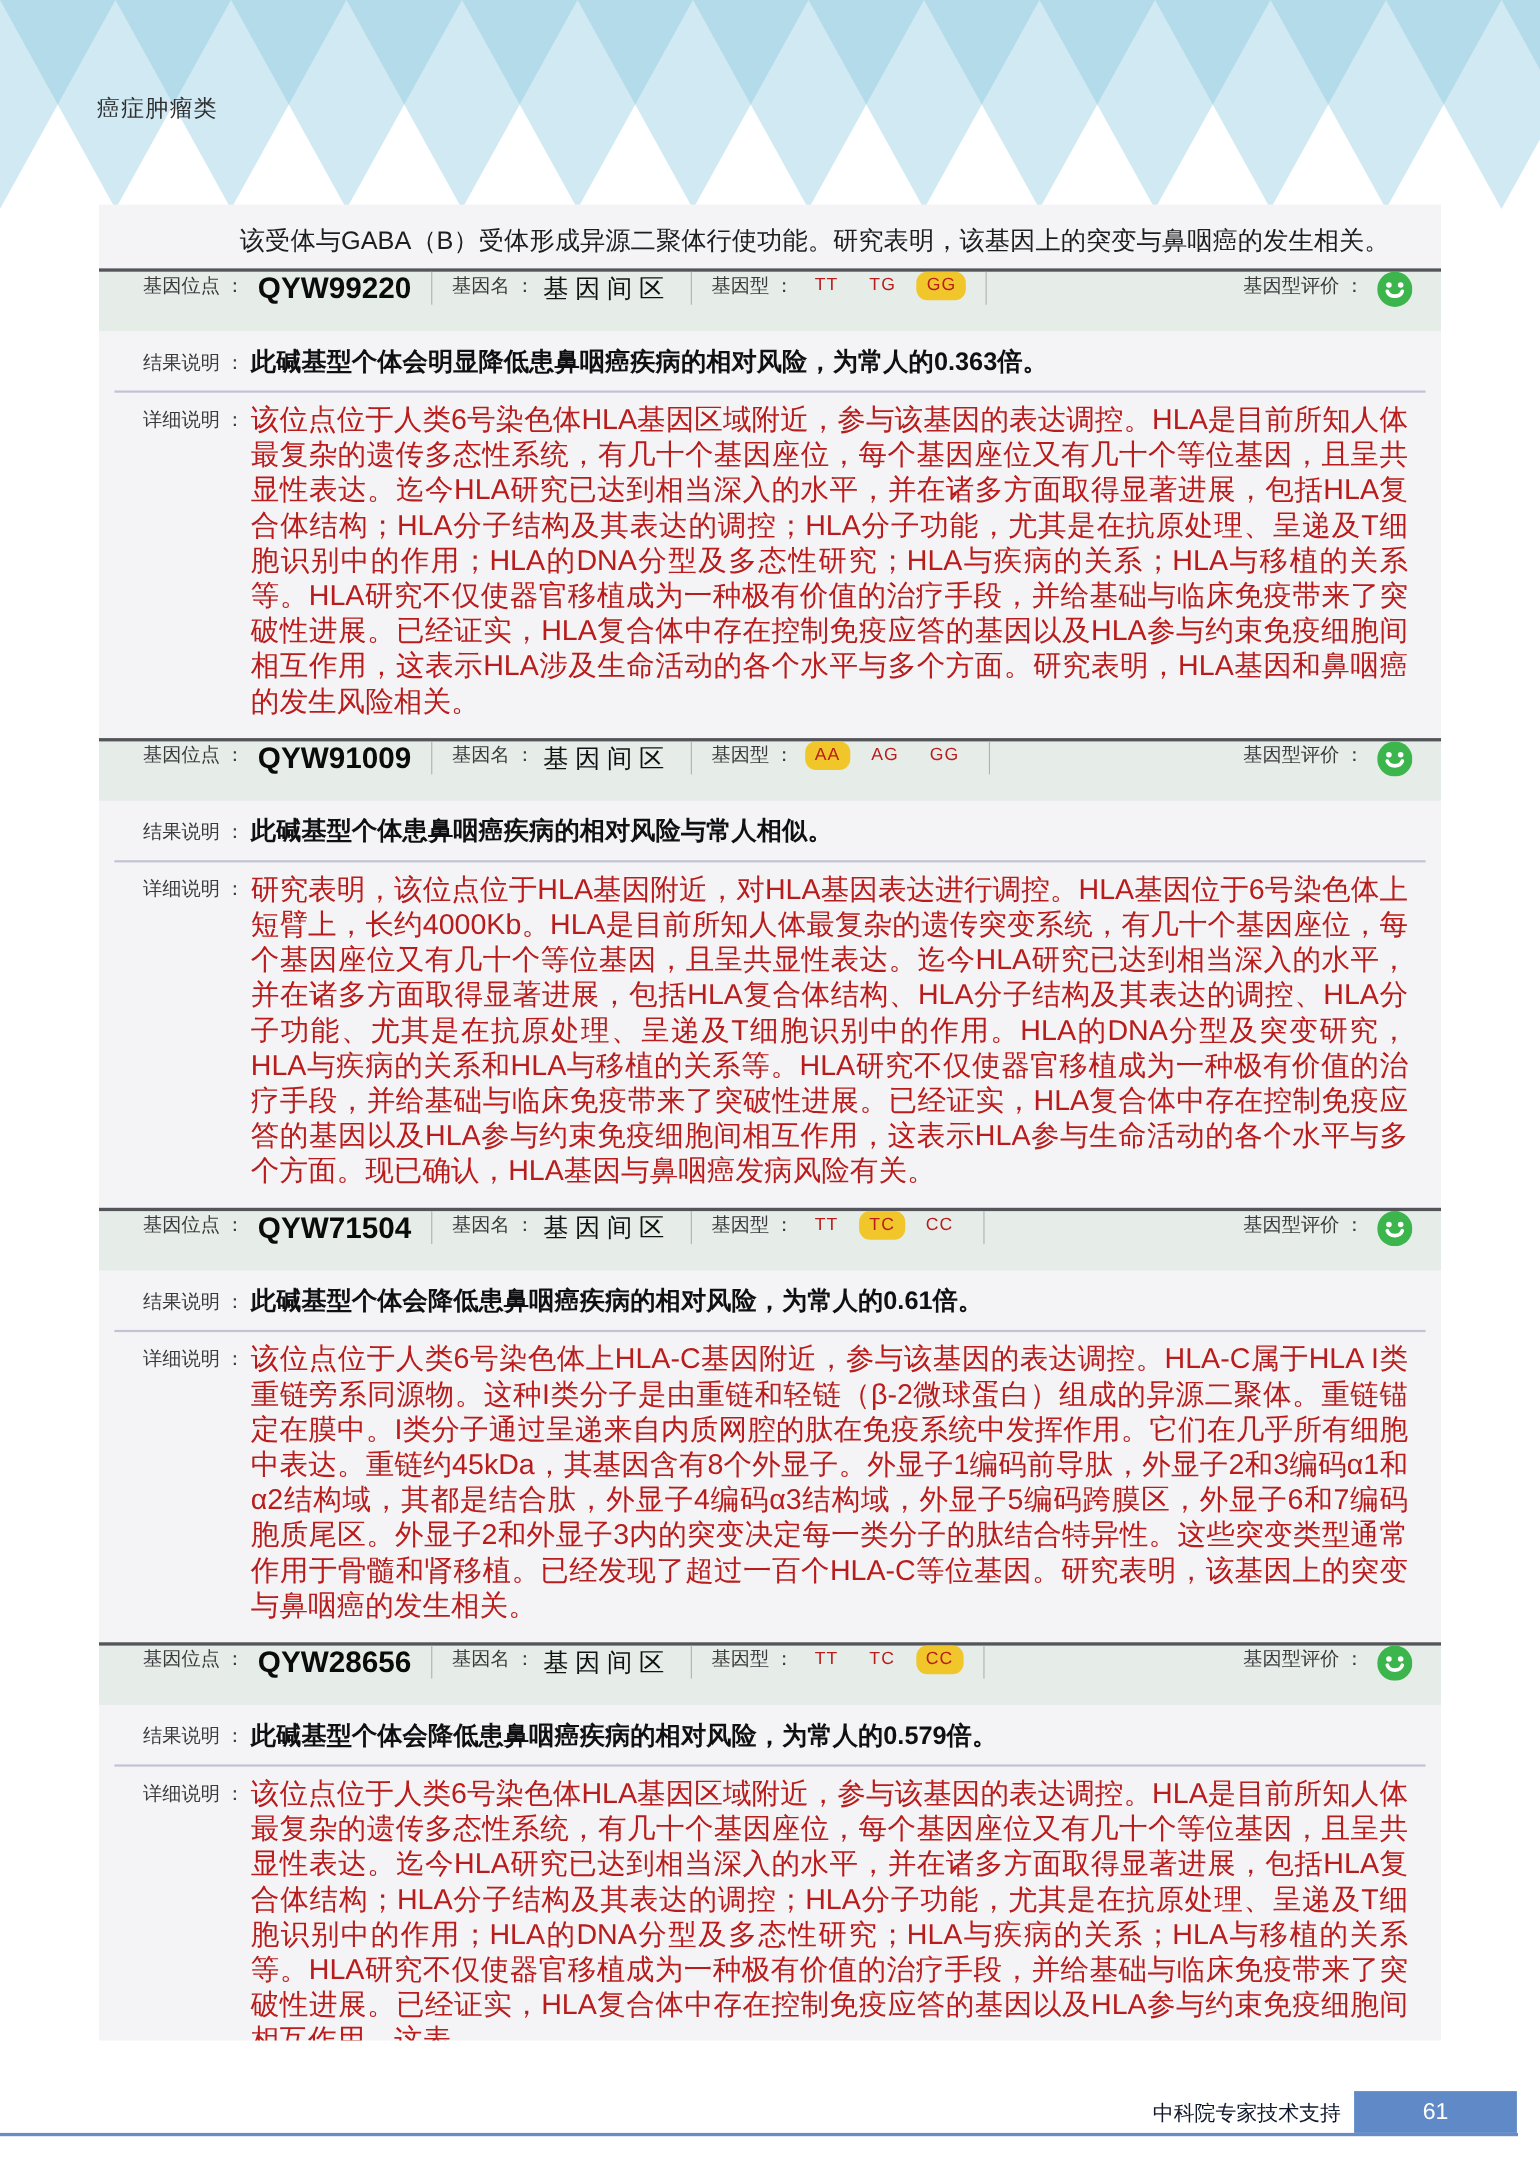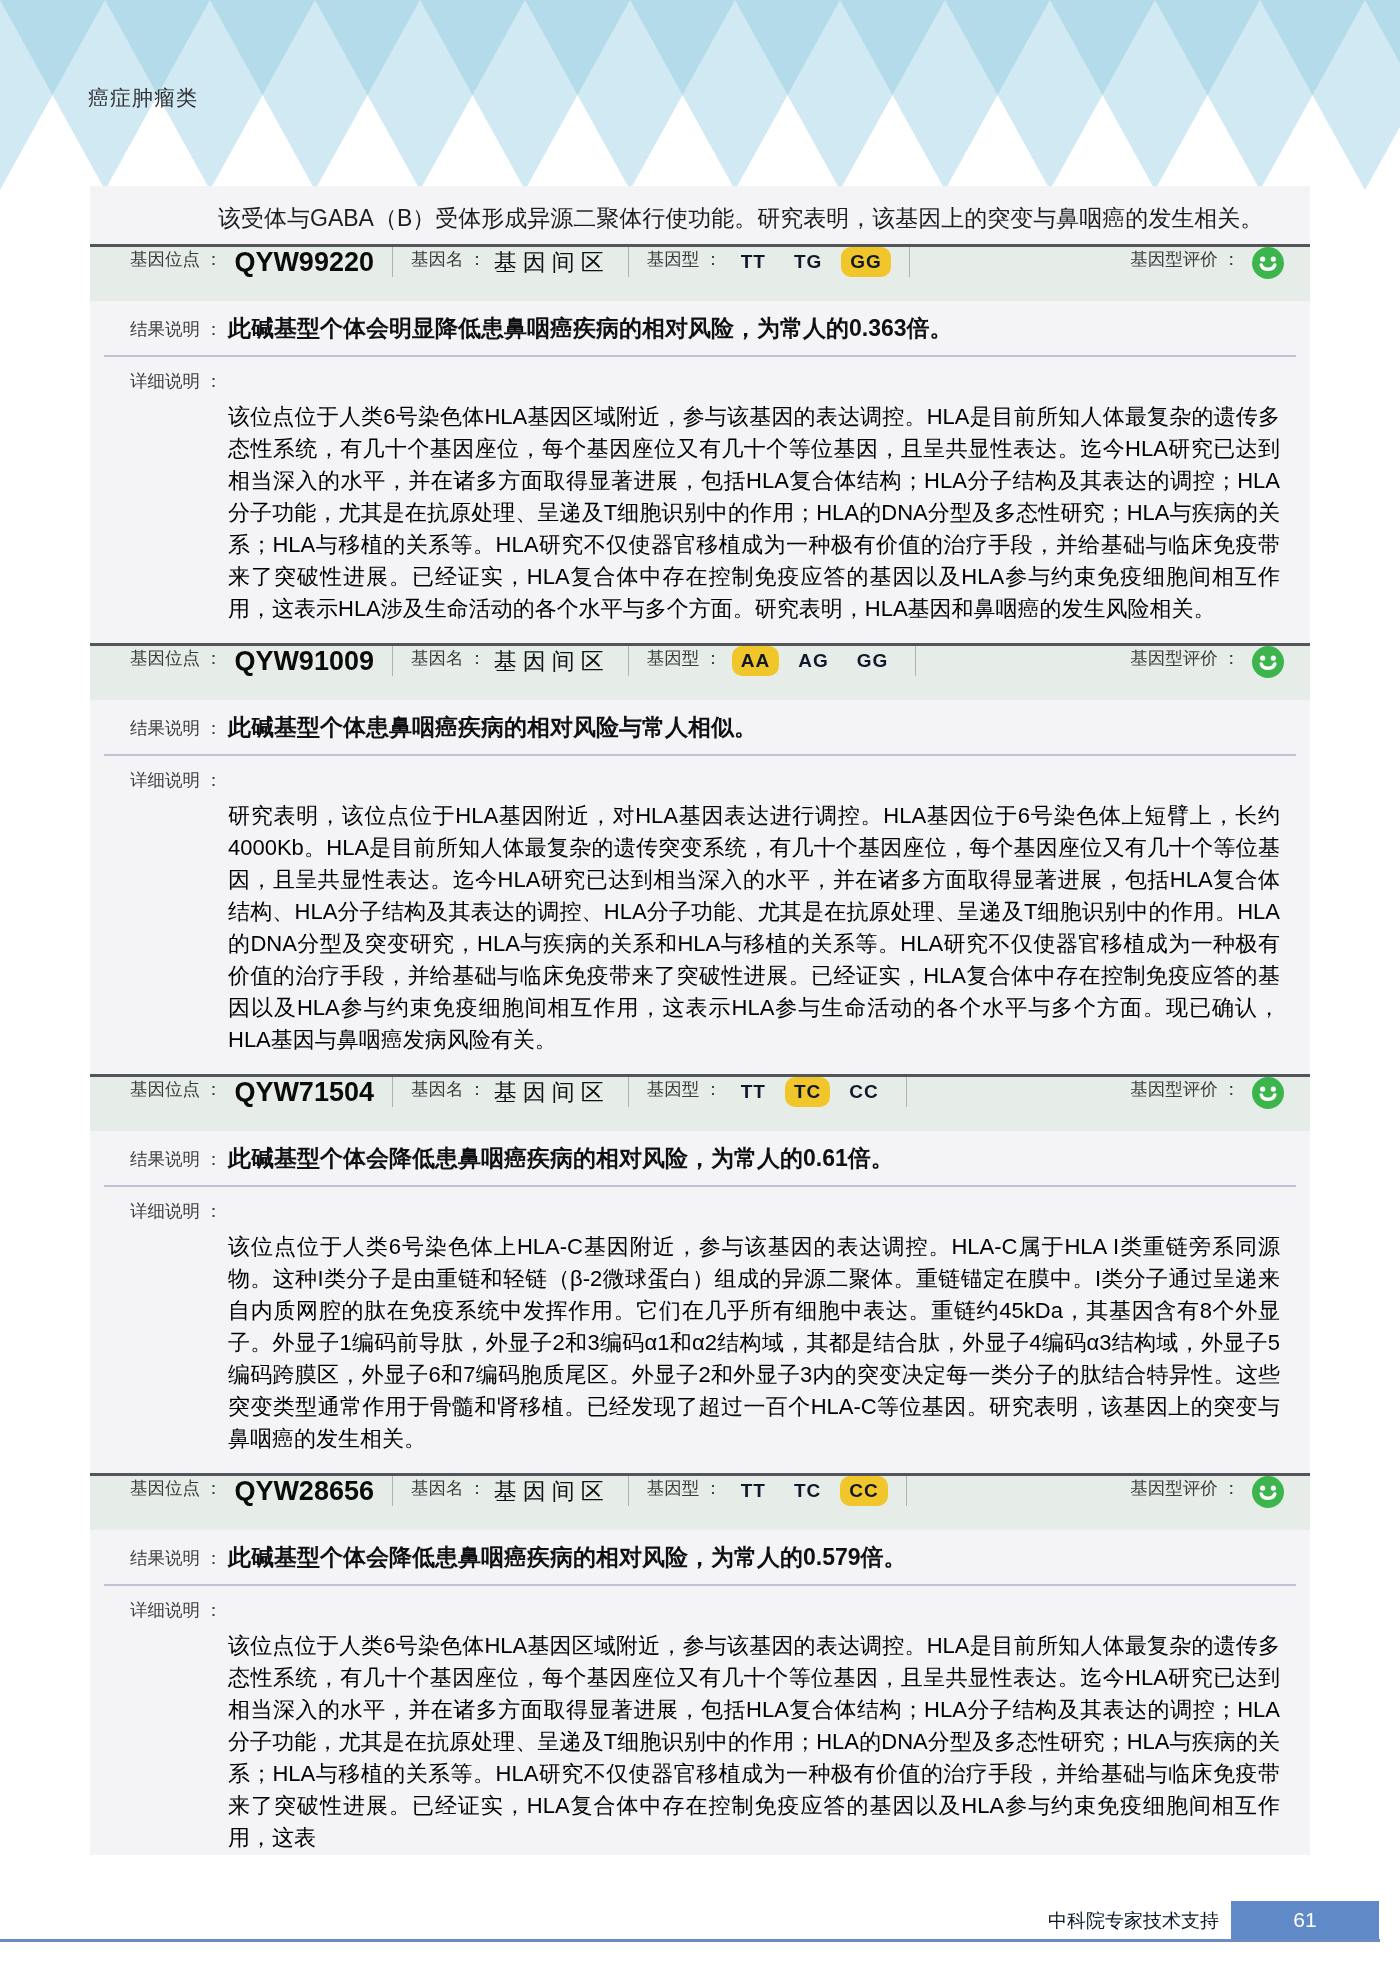--- a/index.html
+++ b/index.html
@@ -28,35 +28,35 @@
     margin-top:8px;height:57px;background:#e6ede9;
     border-top:3px solid #54555a;box-sizing:border-box;
     display:flex;align-items:flex-start;padding:0 26px 0 40px;
   }
   .lbl{font-size:17.5px;color:#3a3a3c;white-space:nowrap;}
   .locus{font-size:27px;font-weight:600;color:#0b0b0c;margin-left:12px;white-space:nowrap;}
   .vdiv{width:1px;height:30px;background:#b0b0b6;margin:0 18px;flex:0 0 auto;}
   .gene-name{font-size:23px;color:#111113;letter-spacing:6px;margin-left:8px;white-space:nowrap;}
   .genos{display:flex;align-items:center;gap:10px;margin-left:10px;}
   .geno{
-    font-size:19px;font-weight:700;color:#0f172a;letter-spacing:1px;
+    font-size:16px;font-weight:400;color:#b91c1c;letter-spacing:1px;
     padding:4px 9px;border-radius:10px;white-space:nowrap;
   }
   .geno.hl{background:var(--highlight-yellow,#f0c62b);}
   .spacer{flex:1 1 auto;}
   .eval-lbl{margin-right:12px;}
   .smiley{width:32px;height:32px;display:inline-flex;flex:0 0 auto;}
   .smiley svg{width:32px;height:32px;display:block;}
   .row{display:flex;align-items:flex-start;}
   .result-row{padding:12px 30px 6px 40px;}
   .rowlbl{flex:0 0 98px;padding-top:4px;}
   .result-text{flex:1 1 auto;font-size:23px;font-weight:bold;color:#101012;line-height:30px;}
   .hdiv{height:2px;background:#c2c2d6;margin:6px 14px 0 14px;}
   .detail-row{padding:8px 30px 10px 40px;}
-  .detail-text{flex:1 1 auto;font-size:22px;color:#000000;line-height:32px;text-align:justify;margin-top:36px;}
+  .detail-text{flex:1 1 auto;font-size:26px;color:#b91c1c;line-height:32px;text-align:justify;}
   
   .footer-line{position:absolute;left:0;top:1939px;width:1380px;height:3px;background:#6a8cc4;z-index:1;}
   .footer-support{position:absolute;top:1908px;right:181px;font-size:19px;color:#0f172a;z-index:2;white-space:nowrap;}
   .page-box{
     position:absolute;top:1901px;right:21px;width:148px;height:38px;
     background:var(--footer-blue,#5f8ac7);color:#ffffff;font-size:21px;
     display:flex;align-items:center;justify-content:center;z-index:2;
   }
 </style>
 </head>

